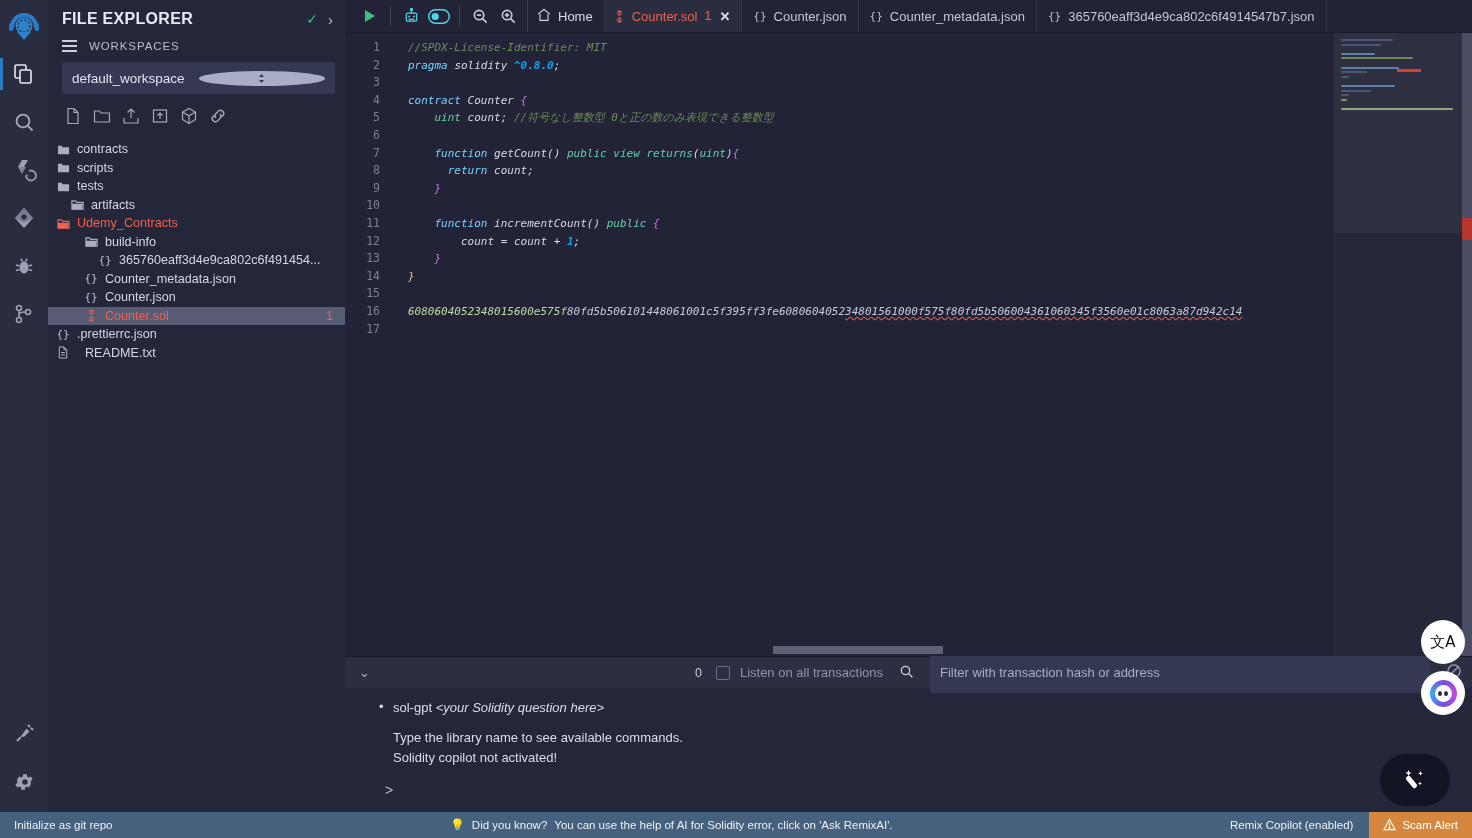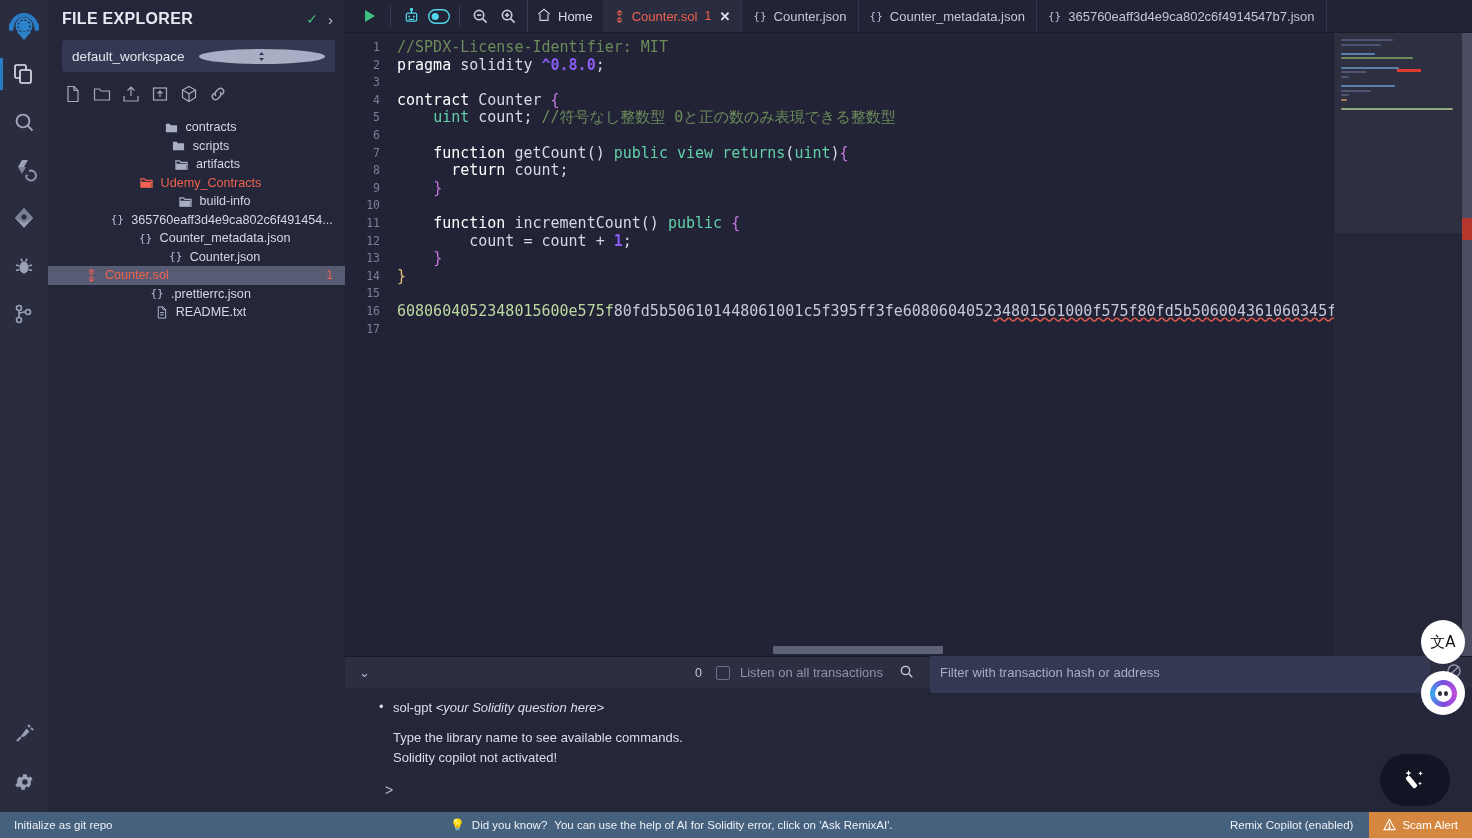--- a/index.html
+++ b/index.html
@@ -51,21 +51,21 @@
   .ws-caret {
     width:15px;height:15px;border-radius:50%;background:#a9aec4;
     display:flex;align-items:center;justify-content:center;color:#343852;font-size:8px;line-height:1;
     flex-direction:column;
   }
   .fx-icons { display:flex; gap:11px; padding: 13px 0 9px 16px; }
   .fx-icons span { cursor:pointer; opacity:.82; }
   .tree { padding-top: 2px; overflow:auto; flex:1; }
   .node {
     display:flex; align-items:center; height:18.5px; font-size:12.6px;
-    color:#d3d7e6; cursor:pointer; padding-left: 4px; position:relative;justify-content:center;
+    color:#d3d7e6; cursor:pointer; padding-left: 4px; position:relative;
   }
   .node .ico { width:18px; display:flex; align-items:center; justify-content:center; flex-shrink:0; margin-right:5px; }
   .node.selected { background:#575b73; }
   .node.red { color:#f0614f; }
   .node .badge { margin-left:auto; margin-right:12px; color:#f0614f; font-size:12px; }
 
   
   .main { flex:1; display:flex; flex-direction:column; min-width:0; background:#222336; }
   .tabbar { height:33px; background:#222336; display:flex; align-items:stretch; border-bottom:1px solid #1b1c2b; }
   .tools { display:flex; align-items:center; gap:2px; padding:0 6px 0 12px; border-right:1px solid #3a3d52;}
@@ -83,30 +83,30 @@
 
   .editor-wrap { flex:1; position:relative; display:flex; background:#222336; overflow:hidden; min-height:0;}
   .code-area { flex:1; position:relative; overflow:hidden; }
   .gutter {
     position:absolute; left:0; top:0; width:42px; height:100%;
     font-family:"DejaVu Sans Mono", monospace; font-size:11.5px; color:#7b8095;
     text-align:right; padding-top:6px;
   }
   .gutter div { height:17.6px; line-height:17.6px; padding-right:7px; }
   .code {
-    position:absolute; left:52px; top:6px; right:0;
-    font-family:"DejaVu Sans Mono", monospace; font-size:15px; line-height:17.6px;
-    white-space:pre; color:#d6d9e6;
+    position:absolute; left:63px; top:6px; right:0;
+    font-family:"DejaVu Sans Mono", monospace; font-size:11px; line-height:17.6px;
+    white-space:pre; color:#d6d9e6;font-style:italic;
   }
   .code div { height:17.6px; }
   .k-comment { color:#6c8b5a; }
-  .k-kw { color:#ffffff;text-align:right; }
+  .k-kw { color:#7dd3fc;text-align:right; }
   .k-fn { color:#61d0a8; }
   .k-name { color:#d8dbe6; }
-  .k-num { color:#8b5cf6; font-weight:bold;text-align:center; }
+  .k-num { color:#0ea5e9; font-weight:bold;text-align:center; }
   .k-brace { color:#c678dd; }
   .k-brace-y { color:#e5c07b; }
   .k-hex { color:#bcd9a0; }
   .k-hex2 { color:#c5cadb; }
   .squig {
     text-decoration: underline wavy #e05c4a; text-decoration-skip-ink:none;
   }
   .minimap {
     width:138px; background:#252739; position:relative; flex-shrink:0; border-left:1px solid #2b2d40;
   }
@@ -291,20 +291,28 @@
     </div>
   </div>
 
   <div class="explorer">
     <div class="exp-header">
       <div class="exp-title">FILE EXPLORER</div>
       <div class="exp-check">✓</div>
       <div class="exp-chev">›</div>
     </div>
 
+    <div class="ws-row">
+      <div class="ws-burger">
+          <i></i>
+          <i></i>
+          <i></i>
+        </div>
+      <div class="ws-label">WORKSPACES</div>
+    </div>
 
     <div class="ws-select">
       <span>default_workspace</span>
       <span class="ws-caret">
         <svg width="9" height="11" viewBox="0 0 9 11">
             <path d="M4.5 1L7 4H2z" fill="#343852"></path>
             <path d="M4.5 10L2 7h5z" fill="#343852"></path>
           </svg>
       </span>
     </div>
@@ -357,20 +365,28 @@
           <span>contracts</span>
         </div>
         <div class="node" style="padding-left: 6px;">
           <span class="ico">
             <svg width="13" height="13" viewBox="0 0 14 14">
               <path d="M1 3h4l1.2 1.6H13V12H1z" fill="#a9aec4"></path>
             </svg>
           </span>
           <span>scripts</span>
         </div>
+        <div class="node" style="padding-left: 6px;">
+          <span class="ico">
+            <svg width="13" height="13" viewBox="0 0 14 14">
+              <path d="M1 3h4l1.2 1.6H13V12H1z" fill="#a9aec4"></path>
+            </svg>
+          </span>
+          <span>tests</span>
+        </div>
         <div class="node" style="padding-left: 20px;">
           <span class="ico">
             <svg width="13" height="13" viewBox="0 0 14 14">
               <path d="M1 3h4l1.2 1.6H13V12H1z" fill="none" stroke="#a9aec4" stroke-width="1.3"></path>
               <path d="M1.2 6.2h11.6L11.5 12H1z" fill="#a9aec4"></path>
             </svg>
           </span>
           <span>artifacts</span>
         </div>
         <div class="node red" style="padding-left: 6px;">
@@ -420,21 +436,21 @@
           </span>
           <span>Counter.sol</span>
           <span class="badge">1</span>
         </div>
         <div class="node" style="padding-left: 6px;">
           <span class="ico">
             <span style="font-family:'DejaVu Sans Mono',monospace;font-size:11px;color:#b9bed2">{}</span>
           </span>
           <span>.prettierrc.json</span>
         </div>
-        <div class="node" style="padding-left: 6px;">
+        <div class="node" style="padding-left: 6px; gap: 8px;">
           <span class="ico">
             <svg width="12" height="13" viewBox="0 0 12 14" fill="none" stroke="#b9bed2" stroke-width="1">
               <path d="M2 1h5l3 3v9H2z"></path>
               <path d="M7 1v3h3"></path>
               <line x1="4" y1="7" x2="8" y2="7"></line>
               <line x1="4" y1="9.5" x2="8" y2="9.5"></line>
             </svg>
           </span>
           <span>README.txt</span>
         </div>

